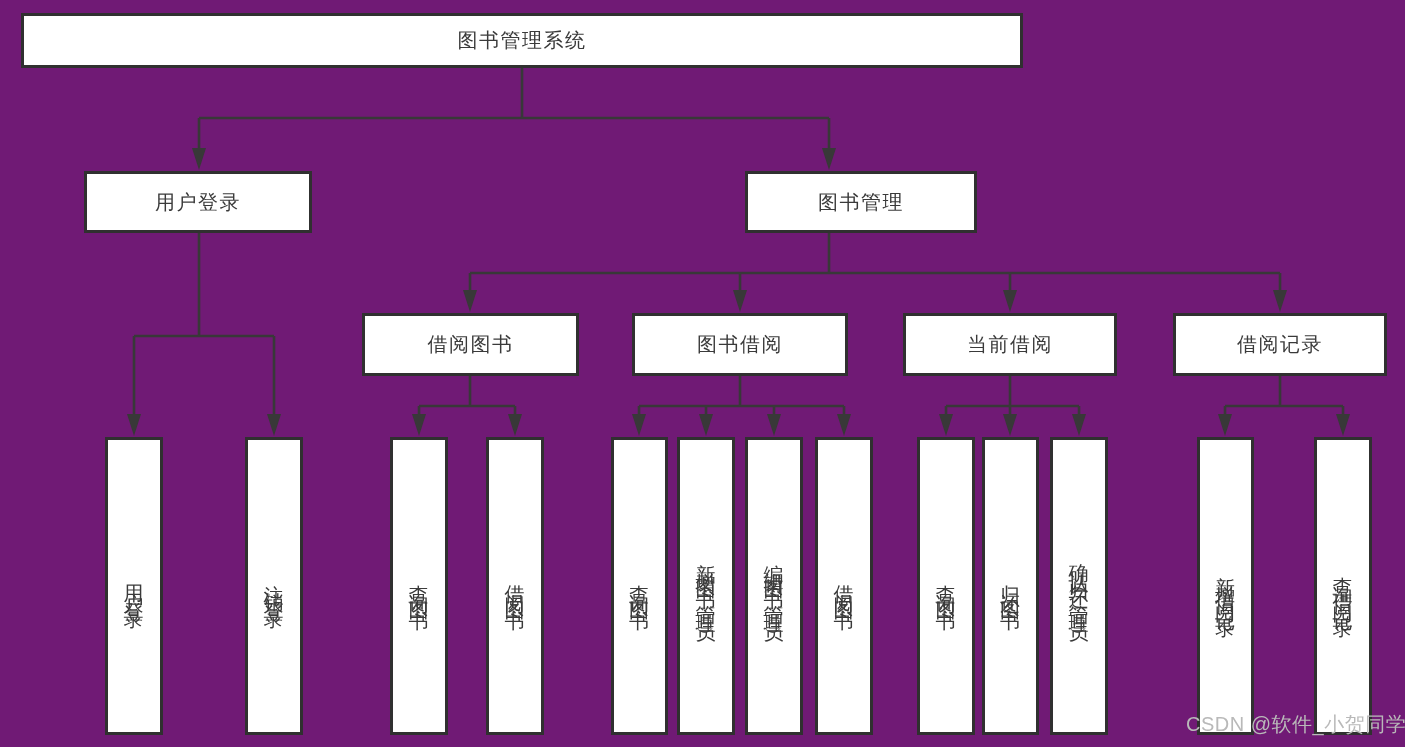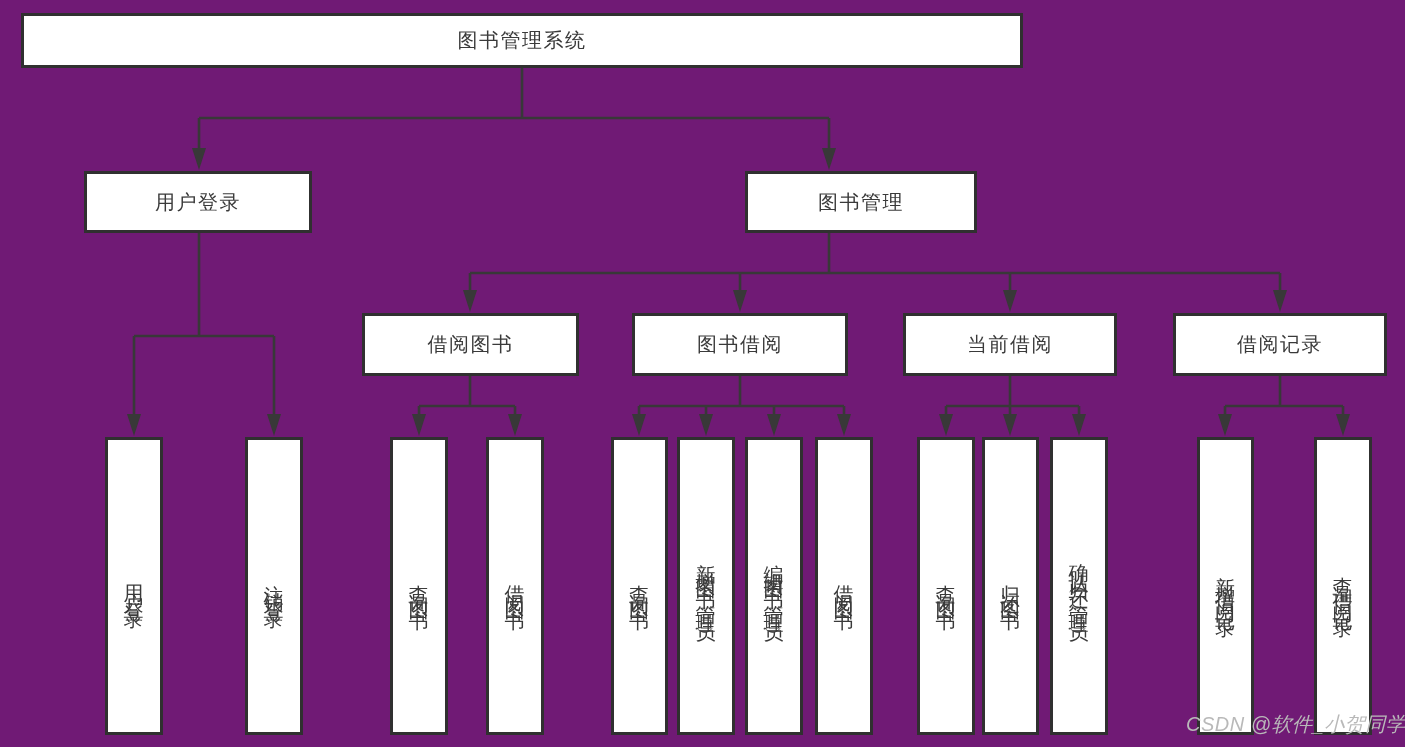--- a/index.html
+++ b/index.html
@@ -37,21 +37,20 @@
   }
   .watermark {
     position: absolute;
     left: 1186px;
     top: 711px;
     font-size: 20px;
     letter-spacing: 0.5px;
     color: #b9b9b9;
     z-index: 5;
     white-space: nowrap;
-    font-style: italic;
   }
 </style>
 </head>
 <body>
 
 <div class="canvas">
 
   <svg class="connectors" width="1405" height="747" viewBox="0 0 1405 747" xmlns="http://www.w3.org/2000/svg">
     <g stroke="#383838" stroke-width="2.6" fill="none">
 

